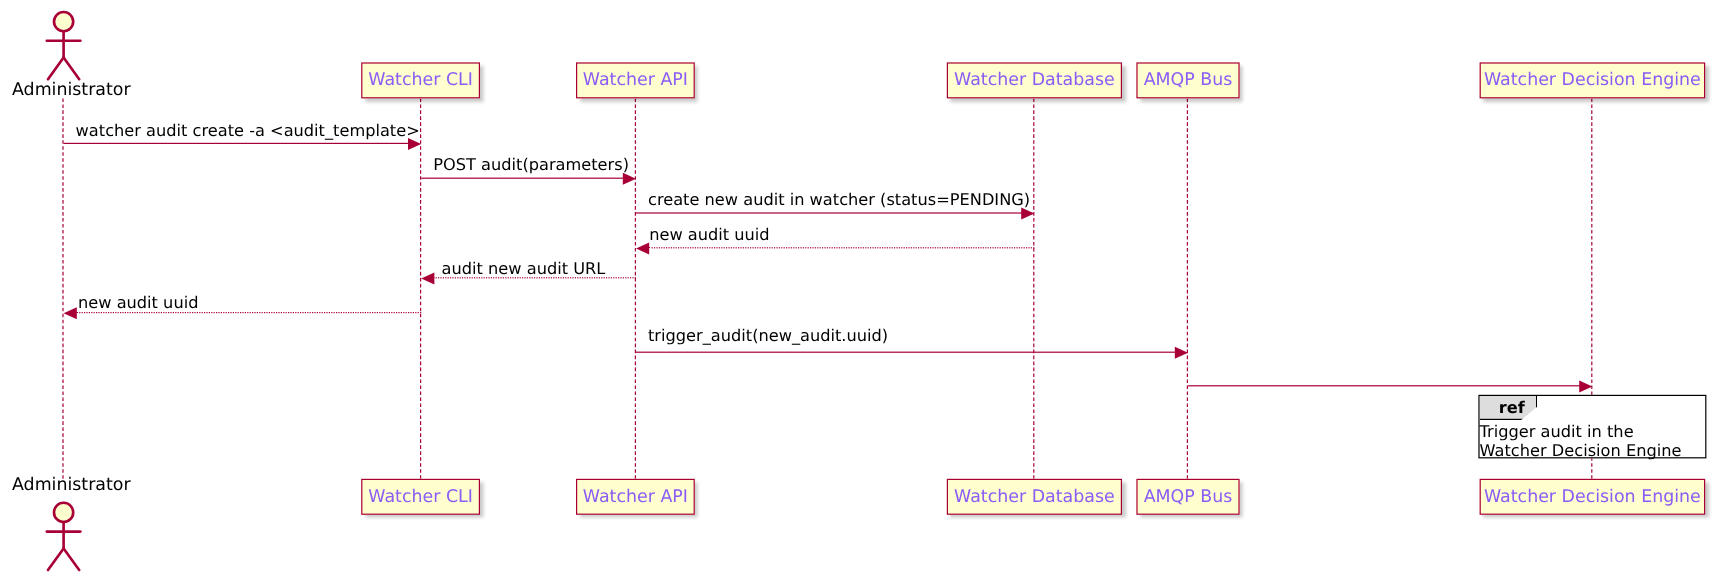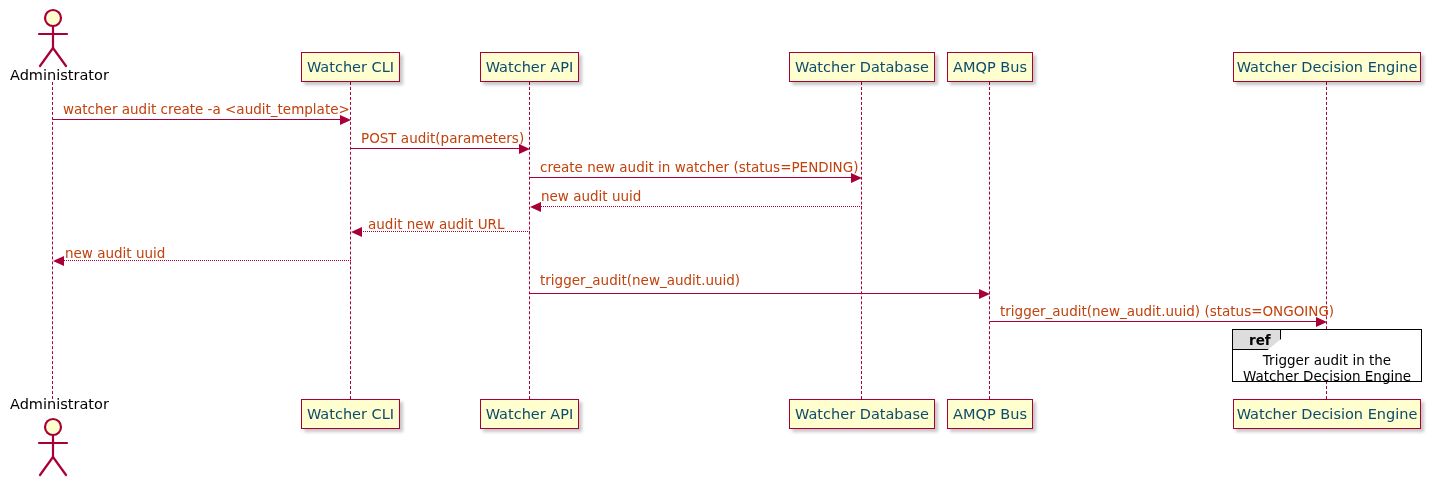--- a/index.html
+++ b/index.html
@@ -21,21 +21,21 @@
     width:0;
     border-left:1.5px dashed #A80036;
     z-index:1;
   }
   
   .pbox{
     position:absolute;
     box-sizing:border-box;
     background:#FEFECE;
     border:1.5px solid #A80036;
-    color:#0c4a6e;
+    color:#8b5cf6;
     font-size:14.5px;
     line-height:1;
     display:flex;
     align-items:center;
     justify-content:center;
     white-space:nowrap;
     box-shadow:3px 3px 3px rgba(0,0,0,0.22);
     z-index:4;
   }
   
@@ -71,21 +71,21 @@
     border-left:11px solid #A80036;
   }
   .arrowhead.left{
     border-top:5px solid transparent;
     border-bottom:5px solid transparent;
     border-right:11px solid #A80036;
   }
   .msg-label{
     position:absolute;
     font-size:13.5px;
-    color:#c2410c;
+    color:#000000;
     white-space:nowrap;
     z-index:3;
   }
   
   .ref-box{
     position:absolute;
     box-sizing:border-box;
     background:#FFFFFF;
     border:1.5px solid #000000;
     z-index:6;
@@ -104,21 +104,21 @@
     display:flex;
     align-items:center;
     padding:0 8px;
     -webkit-clip-path:polygon(0 0,100% 0,100% 45%,72% 100%,0 100%);
     clip-path:polygon(0 0,100% 0,100% 45%,72% 100%,0 100%);
   }
   .ref-body{
     position:absolute;
     left:0;right:0;
     top:22px;
-    text-align:center;
+    text-align:left;
     font-size:13.5px;
     line-height:16px;
     color:#000000;
   }
   .ref-body div{white-space:nowrap;}
 </style>
 </head>
 <body>
 
 <div id="canvas">
@@ -195,21 +195,20 @@
     <div class="arrowhead left" style="top: 226.8px; left: 351px;"></div>
     <div class="msg-label" style="left: 368px; top: 216px;">audit new audit URL</div>
     <div class="msg dotted" style="top: 260px; left: 63px; width: 288px;"></div>
     <div class="arrowhead left" style="top: 255.8px; left: 53px;"></div>
     <div class="msg-label" style="left: 65px; top: 245px;">new audit uuid</div>
     <div class="msg" style="top: 293px; left: 530px; width: 450px;"></div>
     <div class="arrowhead right" style="top: 288.8px; left: 979px;"></div>
     <div class="msg-label" style="left: 540px; top: 272px;">trigger_audit(new_audit.uuid)</div>
     <div class="msg" style="top: 321px; left: 990px; width: 327px;"></div>
     <div class="arrowhead right" style="top: 316.8px; left: 1316px;"></div>
-    <div class="msg-label" style="left: 1000px; top: 303px;">trigger_audit(new_audit.uuid) (status=ONGOING)</div>
     <div class="ref-box" style="left: 1232px; top: 329px; width: 190px; height: 53px;">
       <div class="ref-tab" style="width: 48px; padding-left: 16px;">ref</div>
       <div class="ref-body">
         <div>Trigger audit in the</div>
         <div>Watcher Decision Engine</div>
       </div>
     </div>
   </div>
 
 </body></html>

